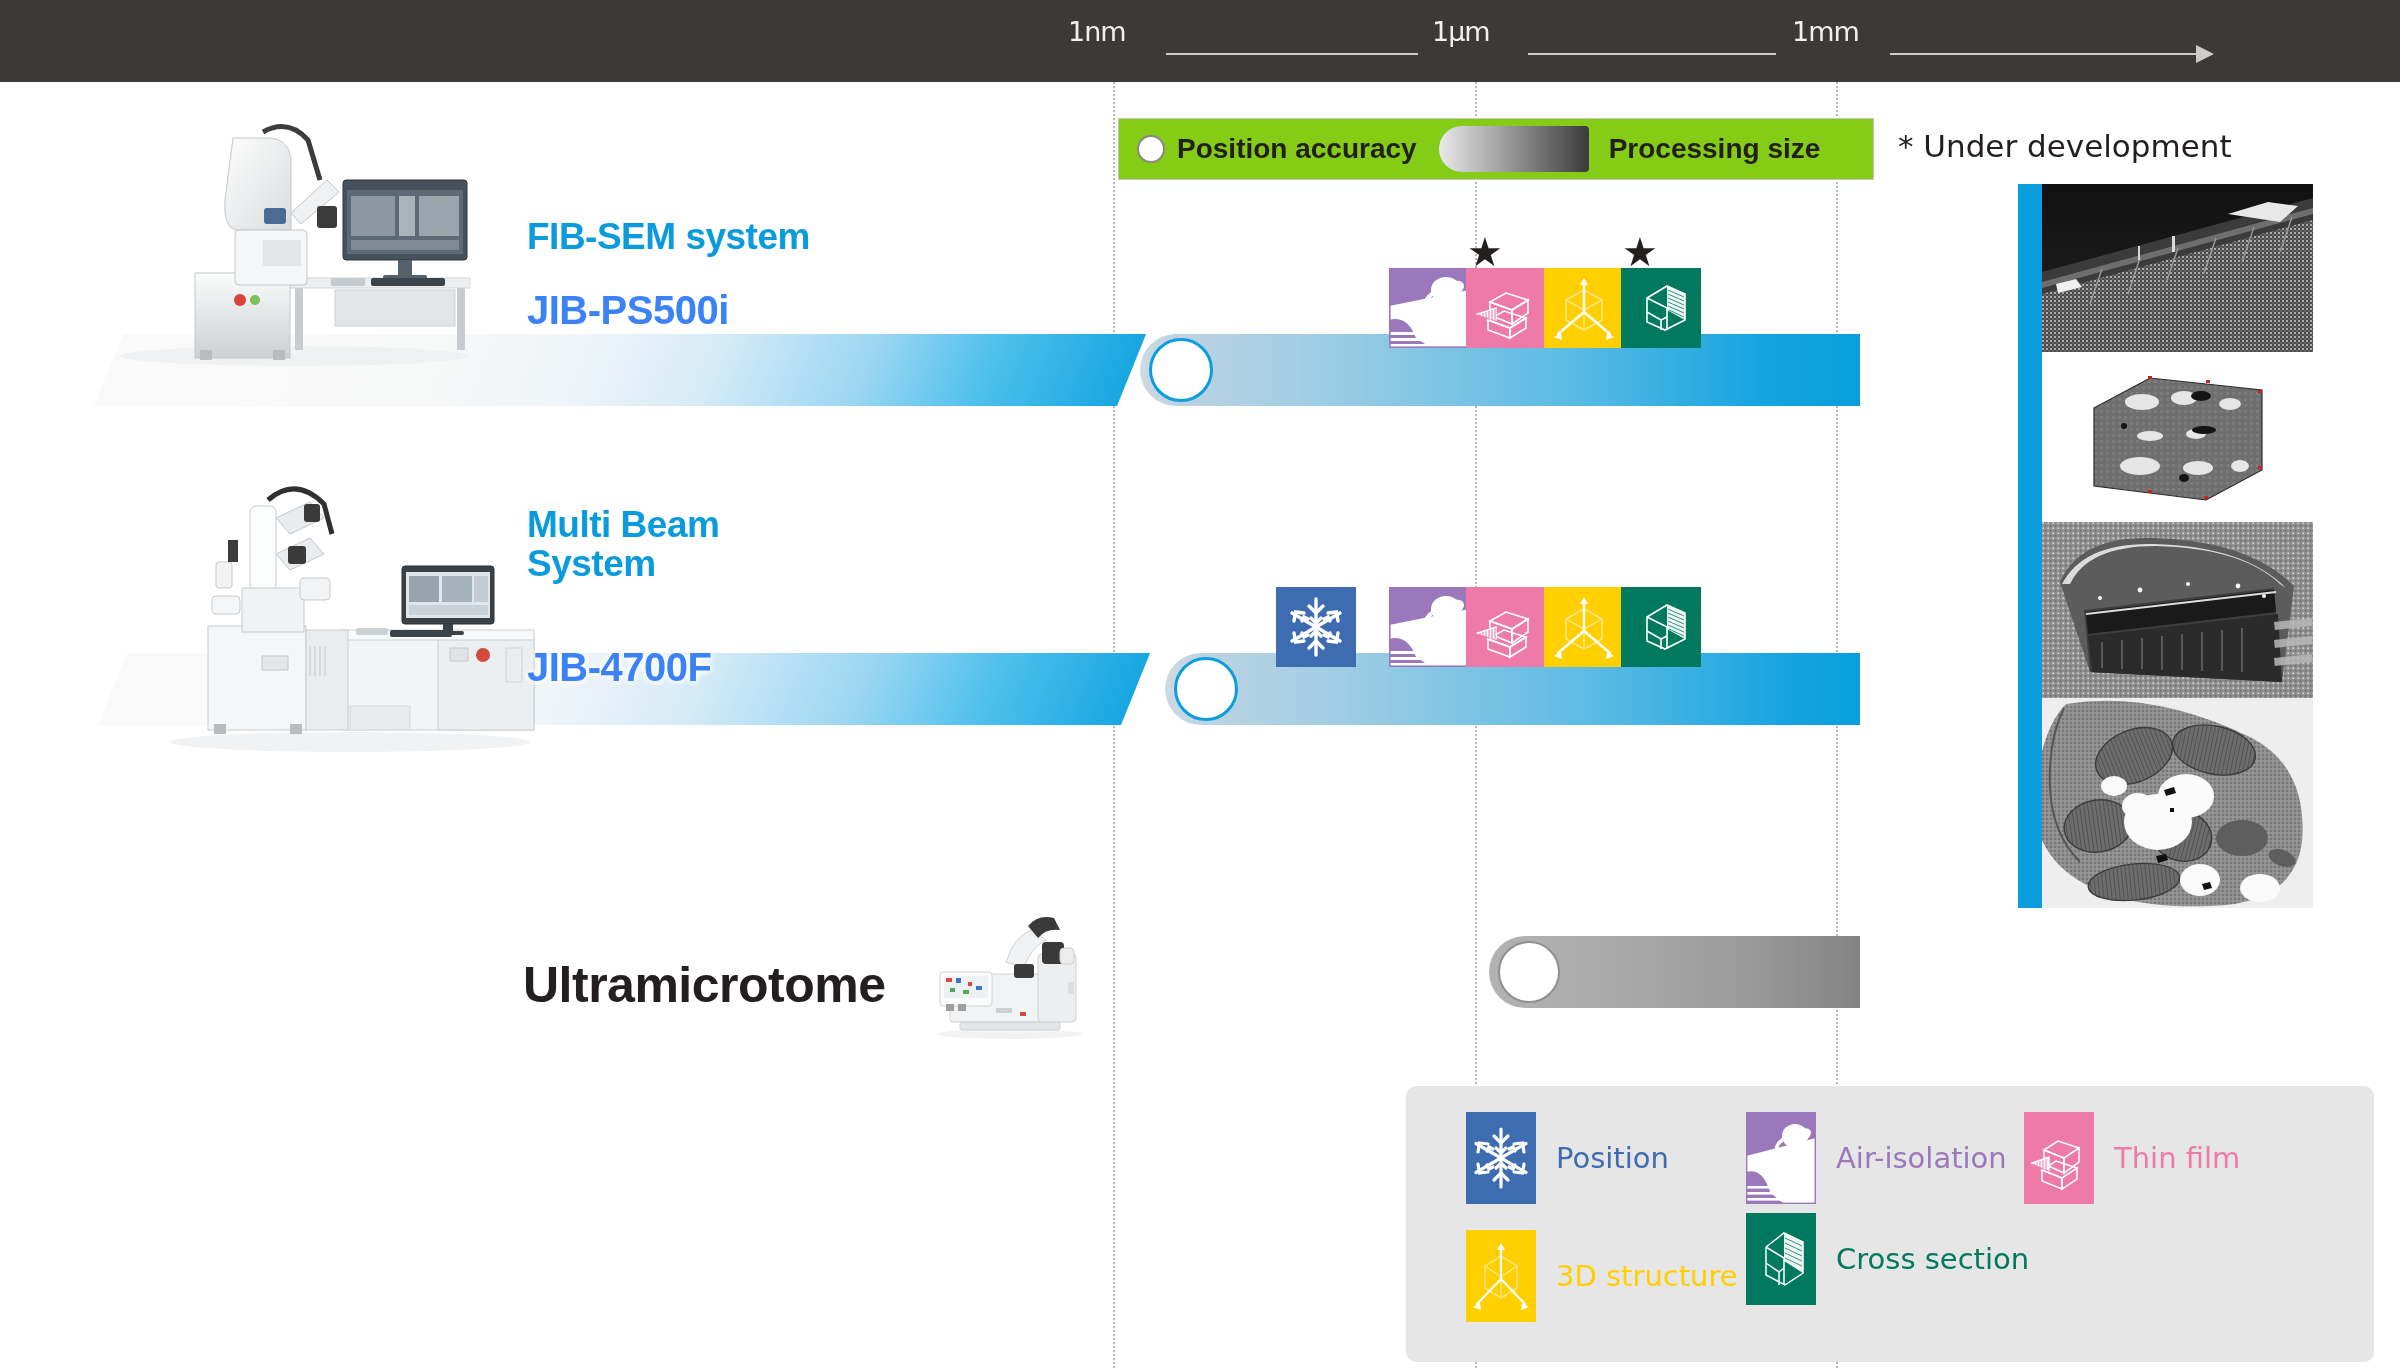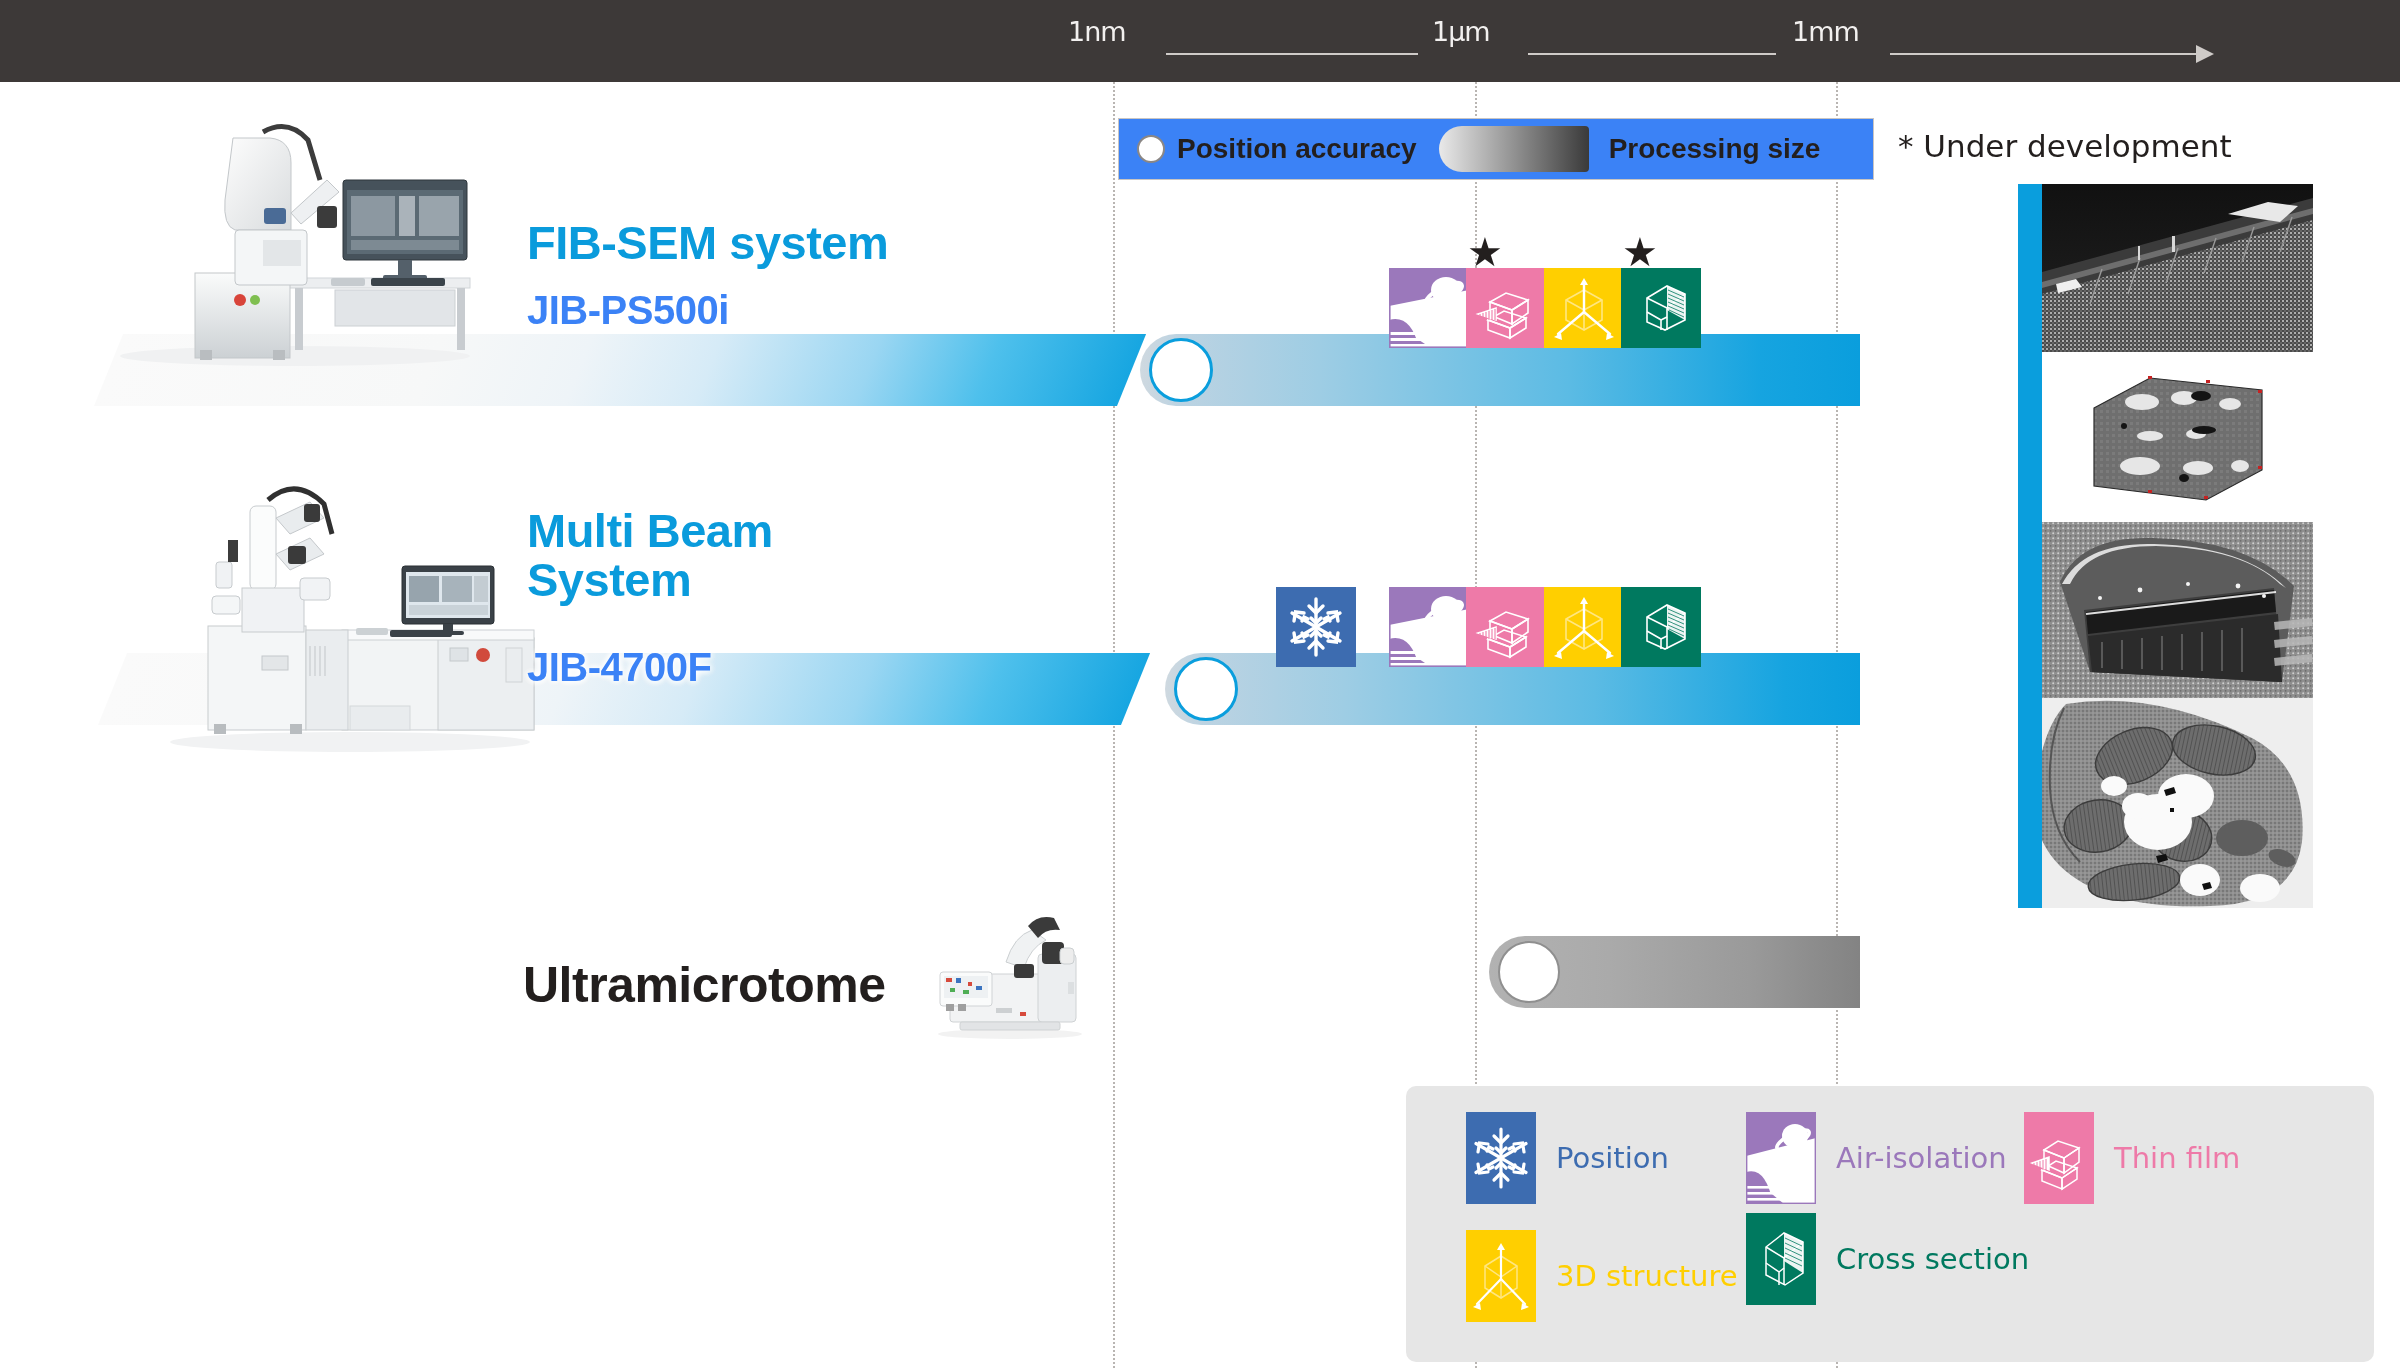--- a/index.html
+++ b/index.html
@@ -13,36 +13,36 @@
   .scale-line{position:absolute;height:2px;background:#cfcbc8;top:53px;}
   .scale-arrow{position:absolute;top:45px;width:0;height:0;
                border-left:18px solid #cfcbc8;border-top:9px solid transparent;
                border-bottom:9px solid transparent;}
 
   
   .guide{position:absolute;top:82px;width:0;border-left:2px dotted #b9b5b2;}
 
   
   #keybox{position:absolute;left:1118px;top:118px;width:756px;height:62px;
-          background:#3b82f6;border:1px solid #c9c5c2;box-sizing:border-box;
+          background:#84cc16;border:1px solid #c9c5c2;box-sizing:border-box;
           display:flex;align-items:center;}
   .key-circle{width:28px;height:28px;border:2px solid #8b8785;border-radius:50%;
               margin-left:18px;box-sizing:border-box;background:#fff;}
   .key-text{font-size:28px;font-weight:bold;color:#231f1e;margin-left:12px;white-space:nowrap;}
   .key-grad{width:150px;height:46px;margin-left:22px;border-radius:23px 4px 4px 23px;
             background:linear-gradient(to right,#e9e9e9,#3a3a3a);}
   #undertext{position:absolute;left:1898px;top:128px;font-size:31px;color:#231f1e;
              font-family:"DejaVu Sans",sans-serif;white-space:nowrap;}
 
   
   .row-band{position:absolute;height:72px;}
   .band-para{position:absolute;top:0;left:0;height:100%;
              transform:skewX(-22deg);transform-origin:bottom left;}
   .prod-title{position:absolute;color:#0a9bdc;font-weight:bold;line-height:1.05;
-              font-size:47px;letter-spacing:-0.5px;}
+              font-size:37px;letter-spacing:-0.5px;}
   .prod-model{position:absolute;color:#3b82f6;font-weight:bold;font-size:40px;
               letter-spacing:-0.5px;text-shadow:0 0 7px #fff,0 0 7px #fff,0 0 7px #fff;}
 
   
   .meas{position:absolute;height:72px;border-radius:36px 0 0 36px;}
   .meas.blue{background:linear-gradient(to right,#cfd9e0 0px,#bcd3e2 40px,#9ecde4 180px,#5bbbe4 430px,#16a4e0 620px,#0a9edd 100%);}
   .meas.gray{background:linear-gradient(to right,#b2b2b2 0px,#aaaaaa 120px,#9a9a9a 260px,#7d7d7d 400px,#6f6f6f 100%);}
   .meas-dot{position:absolute;border-radius:50%;background:#fff;box-sizing:border-box;}
 
   

